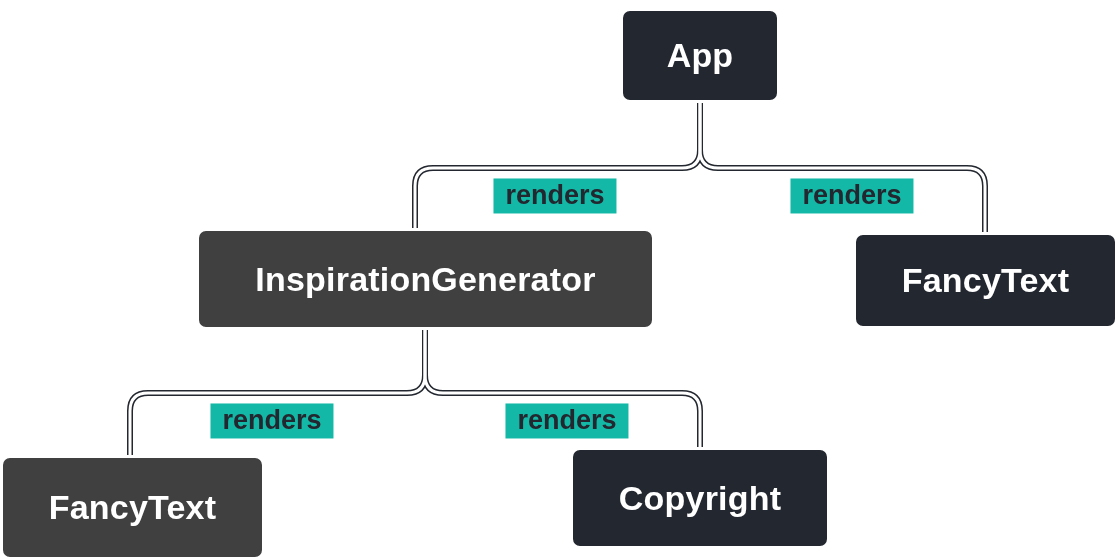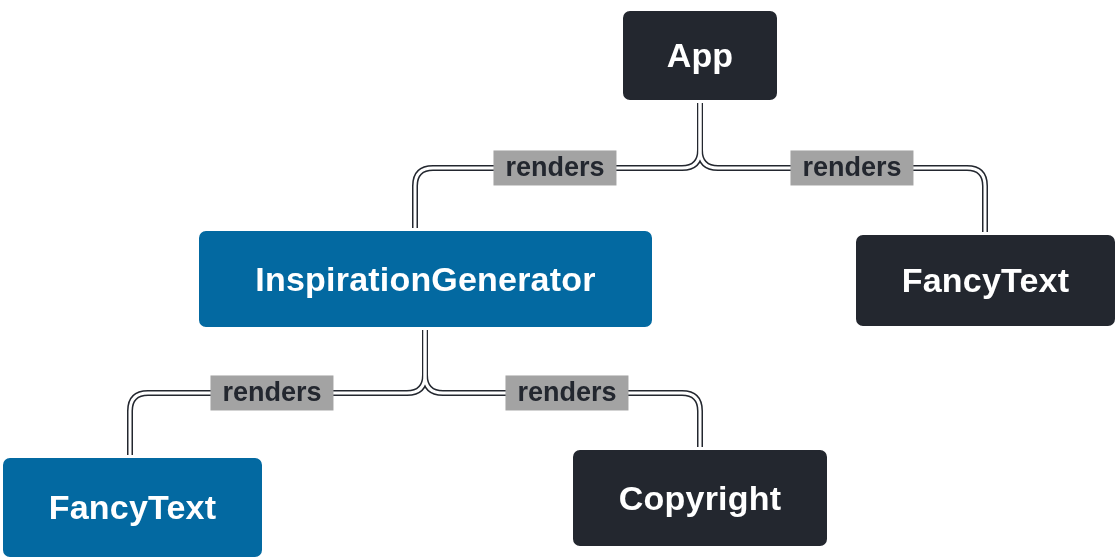--- a/index.html
+++ b/index.html
@@ -20,31 +20,32 @@
     box-sizing:border-box;
     border:3px solid #ffffff;
     border-radius:10px;
     color:#ffffff;
     font-size:34px;
     font-weight:600;
     letter-spacing:0.2px;
     white-space:nowrap;
   }
   .node.dark   { background:#23272f; }
-  .node.orange { background:#0369a1; }
+  .node.orange { background:#404040; }
   .edge-label {
     position:absolute;
     transform:translate(-50%,-50%);
-    background:#a3a3a3;
+    background:#14b8a6;
     padding:2px 12px;
     color:#23272f;
     font-size:27px;
     font-weight:600;
     line-height:1.15;
     white-space:nowrap;
+    margin-top:28px;
   }
   
   #node-app            { left:620px; top:8px;   width:160px; height:95px;  }
   #node-inspiration    { left:196px; top:228px; width:459px; height:102px; }
   #node-fancytext-top  { left:853px; top:232px; width:265px; height:97px;  }
   #node-fancytext-bot  { left:0px;   top:455px; width:265px; height:105px; }
   #node-copyright      { left:570px; top:447px; width:260px; height:102px; }
   
   #edge-label-0 { left:555px; top:168px; }
   #edge-label-1 { left:852px; top:168px; }

